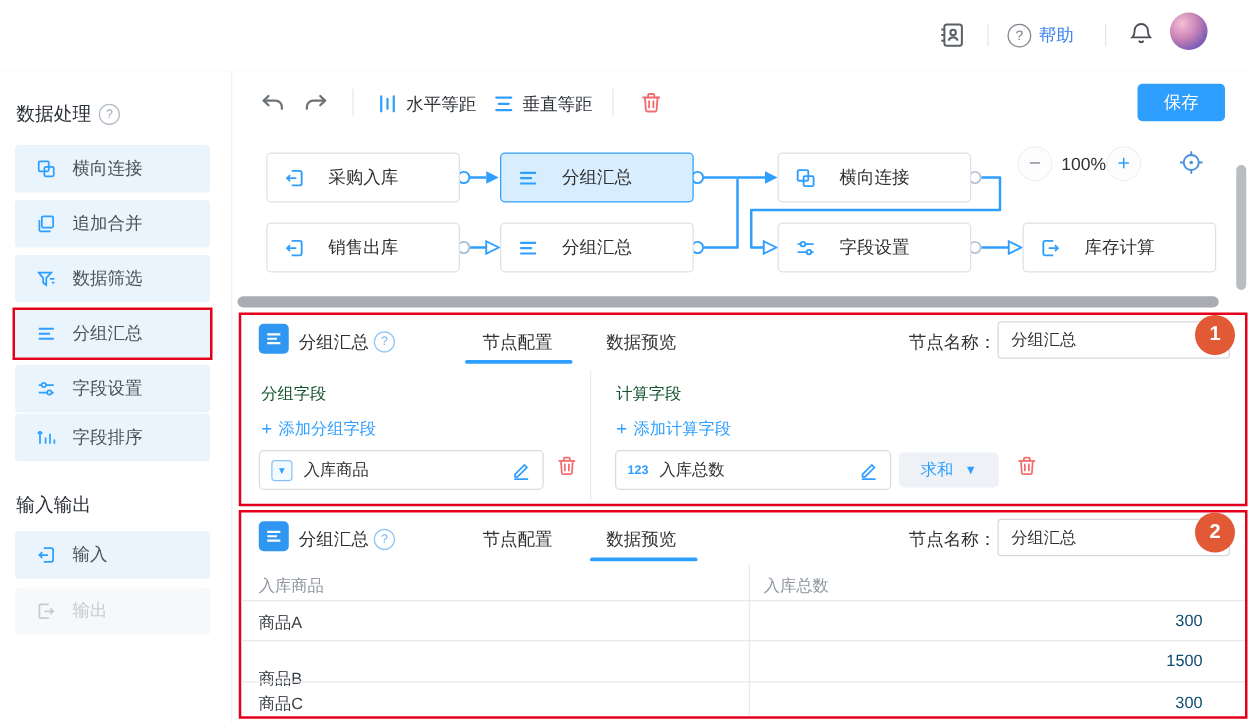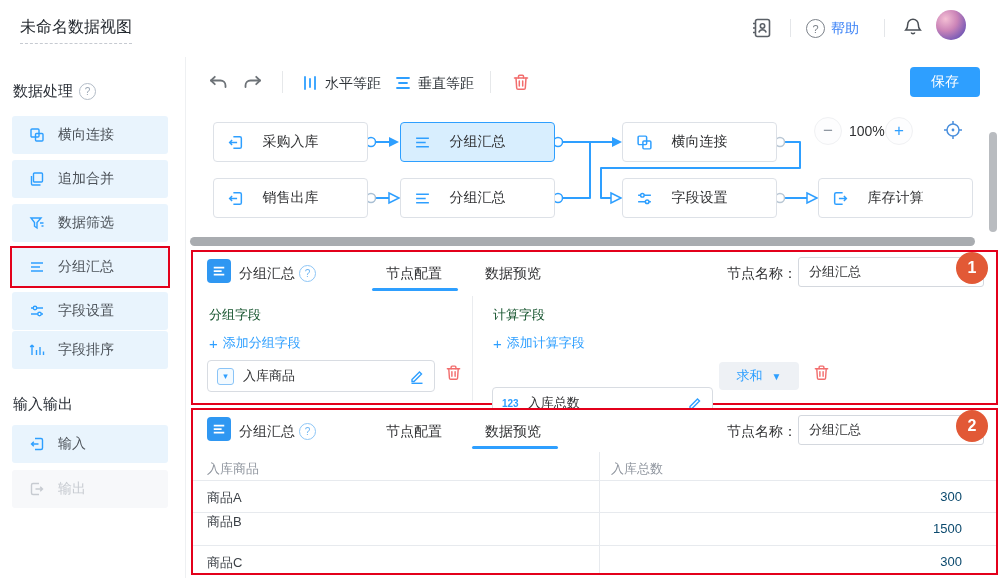--- a/index.html
+++ b/index.html
@@ -85,21 +85,20 @@
   .t-headcell{position:absolute;font-size:13px;color:#8f959e;}
   .t-cell{position:absolute;font-size:13px;color:#3a3f45;}
   .t-num{position:absolute;right:34px;font-size:13px;color:#0c4a6e;text-align:right;}
 </style>
 </head>
 <body>
 
 <div class="app">
 
   <div class="header">
-    <div class="page-title">未命名数据视图</div>
 
     <span class="abs" style="left:750px;top:16px;color:#5a5f66;">
       <svg width="24" height="24" viewBox="0 0 24 24" fill="none" stroke="currentColor" stroke-width="1.6">
         <rect x="5.5" y="3.5" width="14" height="17" rx="2"></rect>
         <circle cx="12.5" cy="10" r="2.2"></circle>
         <path d="M8.8 16.5c.7-1.8 2-2.7 3.7-2.7s3 .9 3.7 2.7"></path>
         <path d="M3 7.5h2.5M3 12h2.5M3 16.5h2.5"></path>
       </svg>
     </span>
     <div class="hdr-divider" style="left:790px;"></div>
@@ -400,21 +399,21 @@
         <path d="M4 5l.7 10a1.3 1.3 0 0 0 1.3 1.2h6a1.3 1.3 0 0 0 1.3-1.2L14 5"></path>
         <path d="M7.3 8v5M10.7 8v5"></path>
       </svg>
     </span>
 
     <span class="sec-label" style="left:300px;top:54px;">计算字段</span>
     <span class="add-link" style="left:300px;top:82px;">
       <span style="font-size:15px;">+</span>
       <span>添加计算字段</span>
     </span>
-    <div class="chip" style="left:299px;width:221px;margin-top:27px;">
+    <div class="chip" style="left:299px;width:221px;">
       <span class="field-type-icon num-type">123</span>
       <span class="chip-text">入库总数</span>
       <span class="chip-pencil" style="color:#2e9fff;">
         <svg width="16" height="16" viewBox="0 0 16 16" fill="none" stroke="currentColor" stroke-width="1.4">
           <path d="M3 11.5L10.5 4l2 2L5 13.5H3z"></path>
             <path d="M2.5 15.5h11" stroke-width="1.8"></path>
         </svg>
       </span>
     </div>
     <div class="agg-select">
@@ -450,21 +449,21 @@
 
     <div class="t-vline"></div>
     <span class="t-headcell" style="left:14px;top:50px;">入库商品</span>
     <span class="t-headcell" style="left:418px;top:50px;">入库总数</span>
 
     <div class="t-hline" style="top:70px;"></div>
     <span class="t-cell" style="left:14px;top:79px;">商品A</span>
     <span class="t-num" style="top:79px;">300</span>
 
     <div class="t-hline" style="top:102px;"></div>
-    <span class="t-cell" style="left:14px;top:103px;">商品B</span>
+    <span class="t-cell" style="left:14px;top:124px;">商品B</span>
     <span class="t-num" style="top:111px;">1500</span>
 
     <div class="t-hline" style="top:135px;"></div>
     <span class="t-cell" style="left:14px;top:144px;">商品C</span>
     <span class="t-num" style="top:144px;">300</span>
   </div>
 
 </div>
 
 </body></html>

